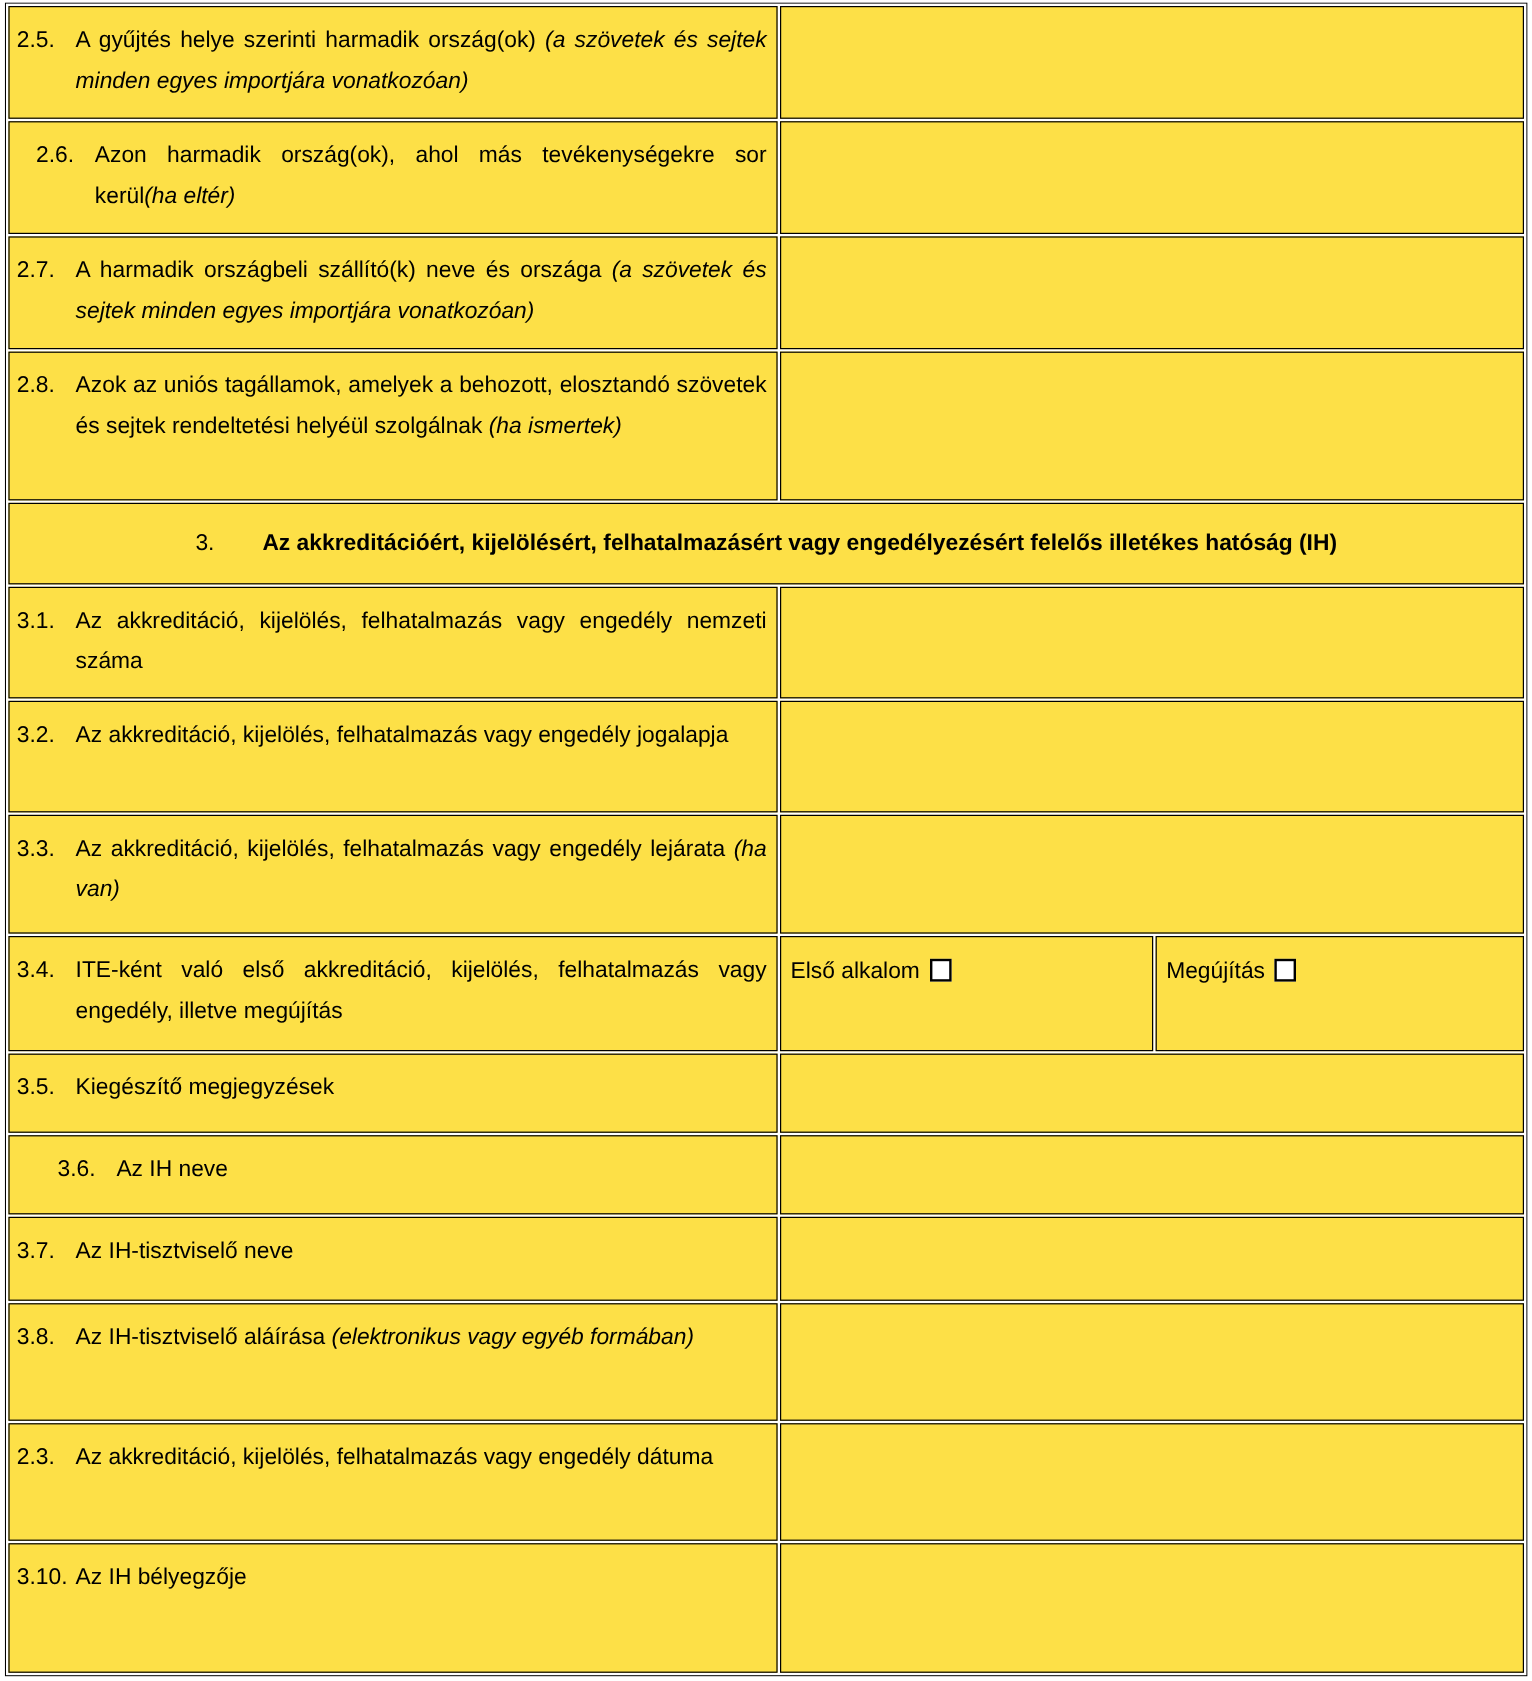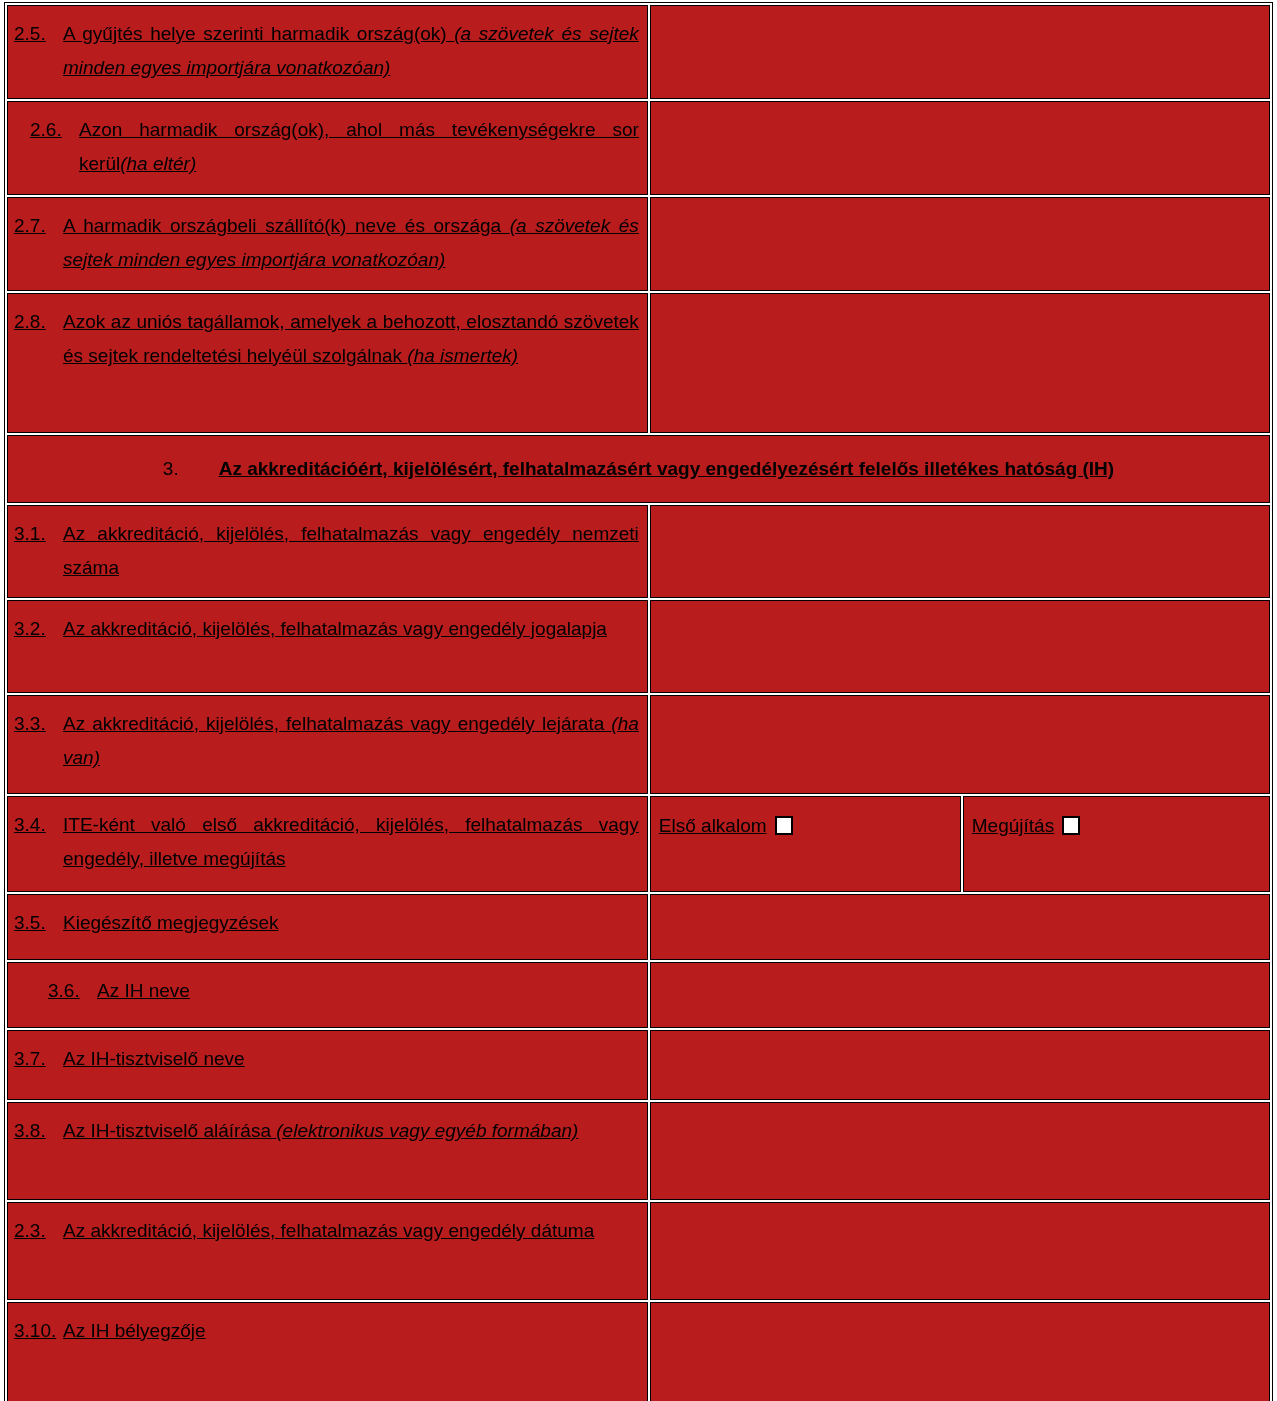--- a/index.html
+++ b/index.html
@@ -15,23 +15,22 @@
     width: 100%;
     border-collapse: separate;
     border-spacing: 2px;
     border: 1px solid #000;
     table-layout: fixed;
   }
   td {
     border: 1px solid #000;
     vertical-align: top;
     box-sizing: border-box;
-    background: #b91c1c;
+    background: #fde047;
     overflow: hidden;
-    text-decoration: underline;
   }
   
   td.lc { padding: 11px 8px 8px 6px; }
   .lw  { display: flex; align-items: flex-start; }
   .num { flex: 0 0 49px; }
   .txt { flex: 1 1 auto; text-align: justify; }
   .it  { font-style: italic; }
   
   td.vc { padding: 4px 6px; }
   
@@ -51,21 +50,21 @@
     border: 2.5px solid #000;
     box-sizing: border-box;
     margin-left: 8px;
     vertical-align: -3px;
     background: #fff;
   }
   
   tbody tr:nth-child(1)  td { height: 94px;  }
   tbody tr:nth-child(2)  td { height: 94px; padding-left: 22px;  }
   tbody tr:nth-child(3)  td { height: 94px;  }
-  tbody tr:nth-child(4)  td { height: 140px; }
+  tbody tr:nth-child(4)  td { height: 124px; }
   tbody tr:nth-child(5)  td { height: 68px;  }
   tbody tr:nth-child(6)  td { height: 93px;  }
   tbody tr:nth-child(7)  td { height: 93px;  }
   tbody tr:nth-child(8)  td { height: 99px;  }
   tbody tr:nth-child(9)  td { height: 96px;  }
   tbody tr:nth-child(10) td { height: 66px;  }
   tbody tr:nth-child(11) td { height: 66px; padding-left: 40px;  }
   tbody tr:nth-child(12) td { height: 70px; margin-top: 28px;  }
   tbody tr:nth-child(13) td { height: 98px; margin-top: 40px;  }
   tbody tr:nth-child(14) td { height: 98px;  }

